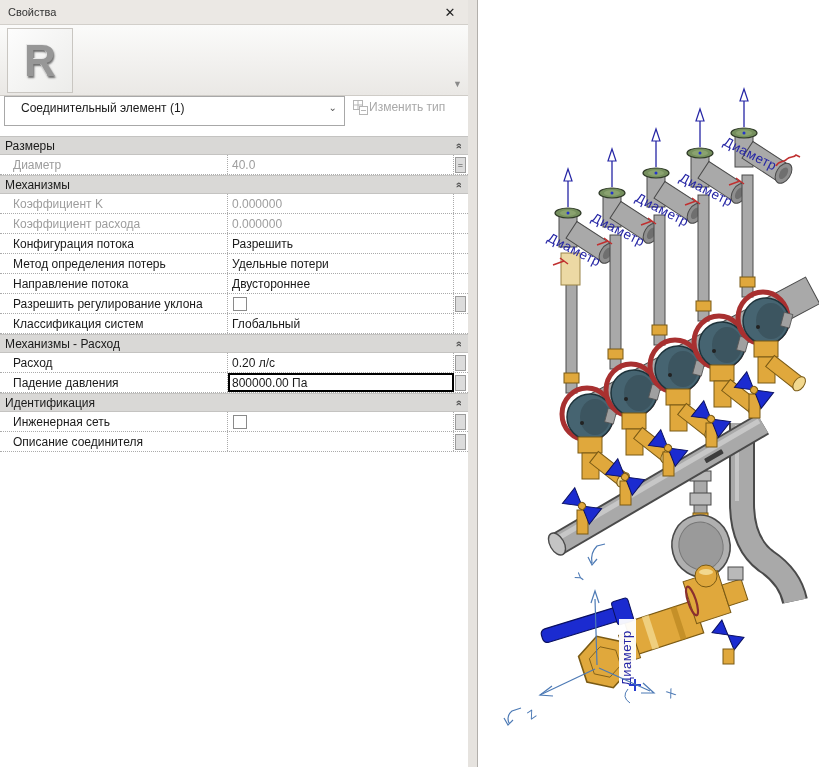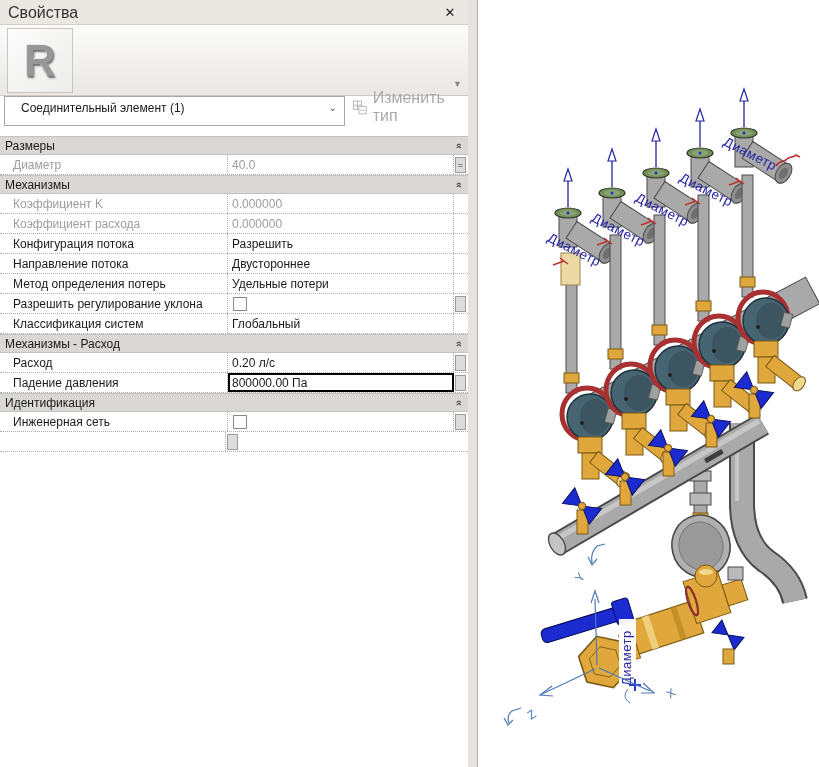--- a/index.html
+++ b/index.html
@@ -1,37 +1,37 @@
 <!DOCTYPE html>
 <html><head>
 <meta charset="utf-8">
 <style>
   html,body{margin:0;padding:0;background:#fff;font-family:"Liberation Sans",sans-serif;}
   #app{position:relative;width:819px;height:767px;overflow:hidden;background:#fff;}
 
   
   #panel{position:absolute;left:0;top:0;width:468px;height:767px;background:#fff;}
   #ptitle{position:absolute;left:0;top:0;width:468px;height:25px;background:#ebe8e4;
-          border-bottom:1px solid #d2cfca;font-size:16px;color:#333;line-height:25px;padding-left:8px;box-sizing:border-box;}
+          border-bottom:1px solid #d2cfca;font-size:11px;color:#333;line-height:25px;padding-left:8px;box-sizing:border-box;}
   #pclose{position:absolute;right:8px;top:0;width:20px;height:25px;line-height:25px;text-align:center;
           font-size:13px;color:#222;cursor:default;}
   #preview{position:absolute;left:0;top:25px;width:468px;height:70px;
            background:linear-gradient(#fbfbfa,#eae8e5);border-bottom:1px solid #cfccc7;}
   #thumb{position:absolute;left:7px;top:3px;width:64px;height:63px;background:linear-gradient(135deg,#fdfdfd,#ececea);
          border:1px solid #c9c6c1;display:flex;align-items:center;justify-content:center;}
   #thumb .rletter{font-size:44px;font-weight:bold;color:#979797;
          text-shadow:-1px -1px 0 #e9e9e9,1px 2px 2px #6f6f6f;}
   #prevdd{position:absolute;right:6px;bottom:6px;font-size:9px;color:#8a8a8a;}
 
   #typerow{position:absolute;left:0;top:96px;width:468px;height:24px;}
   #combo{position:absolute;left:4px;top:0;width:341px;height:30px;background:#fff;border:1px solid #a8a8a8;
          font-size:12px;color:#1a1a1a;line-height:22px;padding-left:16px;box-sizing:border-box;}
   #combo .caret{position:absolute;right:7px;top:0;color:#555;font-size:10px;}
-  #edittype{position:absolute;left:352px;top:0;width:114px;height:22px;display:flex;align-items:center;gap:5px;
-            color:#a9a9a9;font-size:16px;}
+  #edittype{position:absolute;left:352px;top:0;width:114px;height:22px;display:flex;align-items:center;
+            color:#a9a9a9;font-size:12px;}
 
   #grid{position:absolute;left:0;top:136px;width:468px;}
   .sechead{display:flex;align-items:center;height:19px;background:#d9d8d6;border-top:1px solid #c4c3c1;
            border-bottom:1px solid #c4c3c1;font-size:12px;color:#1a1a1a;padding-left:5px;box-sizing:border-box;}
   .sechead .chev{margin-left:auto;margin-right:7px;display:inline-block;transform:rotate(-90deg);
                  color:#555;font-size:11px;font-weight:bold;}
   .prow{display:flex;align-items:center;height:20px;border-bottom:1px dotted #ababab;font-size:12px;box-sizing:border-box;}
   .plabel{width:228px;padding-left:13px;box-sizing:border-box;border-right:1px dotted #ababab;height:100%;
           display:flex;align-items:center;white-space:nowrap;overflow:hidden;color:#1a1a1a;}
   .pval{width:226px;padding-left:4px;box-sizing:border-box;border-right:1px dotted #ababab;height:100%;
@@ -114,27 +114,27 @@
           <div class="plabel">Коэффициент расхода</div>
           <div class="pval">0.000000</div>
           <div class="pbtncell"></div>
         </div>
         <div class="prow">
           <div class="plabel">Конфигурация потока</div>
           <div class="pval">Разрешить</div>
           <div class="pbtncell"></div>
         </div>
         <div class="prow">
+          <div class="plabel">Метод определения потерь</div>
+          <div class="pval">Удельные потери</div>
+          <div class="pbtncell"></div>
+        </div>
+        <div class="prow">
           <div class="plabel">Направление потока</div>
           <div class="pval">Двустороннее</div>
-          <div class="pbtncell"></div>
-        </div>
-        <div class="prow">
-          <div class="plabel">Метод определения потерь</div>
-          <div class="pval">Удельные потери</div>
           <div class="pbtncell"></div>
         </div>
         <div class="prow">
           <div class="plabel">Разрешить регулирование уклона</div>
           <div class="pval">
             <div class="cbx"></div>
           </div>
           <div class="pbtncell">
             <div class="minibtn"></div>
           </div>
@@ -169,20 +169,21 @@
         <div class="prow">
           <div class="plabel">Инженерная сеть</div>
           <div class="pval">
             <div class="cbx"></div>
           </div>
           <div class="pbtncell">
             <div class="minibtn"></div>
           </div>
         </div>
         <div class="prow">
+          <div class="plabel">Описание соединителя</div>
           <div class="pval"></div>
           <div class="pbtncell">
             <div class="minibtn"></div>
           </div>
         </div>
       </div>
   </div>
 
   <div id="divider"></div>
 

